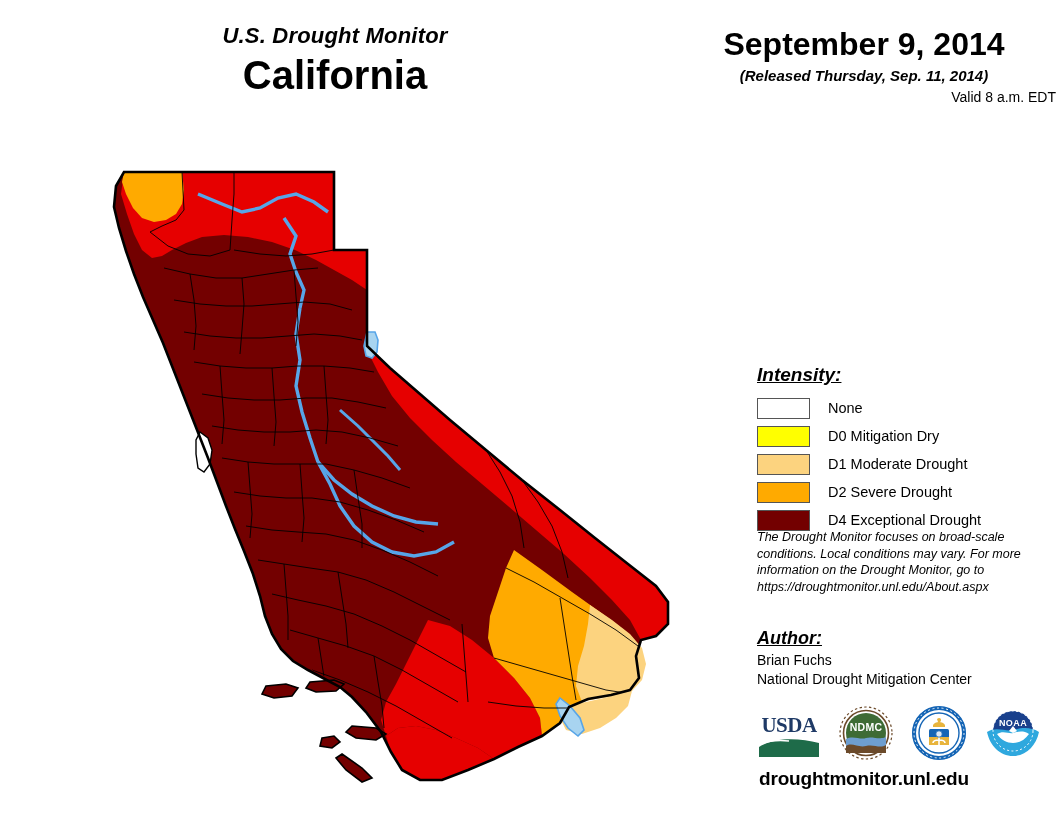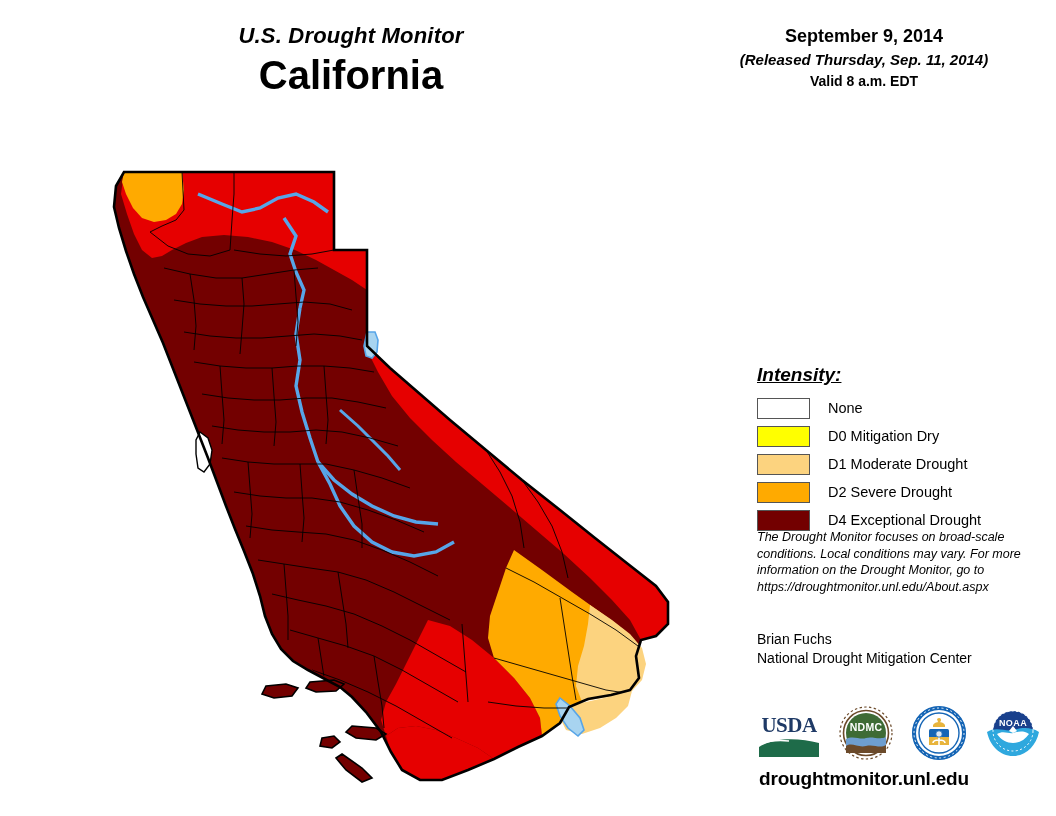--- a/index.html
+++ b/index.html
@@ -12,21 +12,21 @@
     height: 816px;
     position: relative;
     overflow: hidden;
     font-family: "Liberation Sans", sans-serif;
     color: #000000;
   }
 
   
   #header-left {
     position: absolute;
-    left: 16px;
+    left: 0;
     top: 24px;
     width: 670px;
     text-align: center;
   }
   #dm-supertitle {
     font-size: 22px;
     font-weight: bold;
     font-style: italic;
     letter-spacing: 0.2px;
     line-height: 1.1;
@@ -39,36 +39,37 @@
   }
 
   #header-right {
     position: absolute;
     left: 672px;
     top: 26px;
     width: 384px;
     text-align: center;
   }
   #dm-date {
-    font-size: 18px;
+    font-size: 32px;
     font-weight: bold;
     line-height: 1.15;
   }
   #dm-released {
     font-size: 15px;
     font-weight: bold;
     font-style: italic;
     margin-top: 4px;
     line-height: 1.15;
   }
   #dm-valid {
     font-size: 14px;
-    font-weight: bold;
+    font-weight: normal;
     margin-top: 5px;
     line-height: 1.15;
+    text-align: right;
   }
 
   
   #map-panel {
     position: absolute;
     left: 90px;
     top: 150px;
     width: 590px;
     height: 650px;
   }
@@ -349,20 +350,21 @@
   </div>
   <div class="legend-row">
     <span class="legend-swatch" style="background:#730000"></span>
     <span class="legend-label">D4 Exceptional Drought</span>
   </div>
 </div>
 
 <div id="disclaimer">The Drought Monitor focuses on broad-scale conditions. Local conditions may vary. For more information on the Drought Monitor, go to https://droughtmonitor.unl.edu/About.aspx</div>
 
 <div id="author-block">
+  <div id="author-title">Author:</div>
   <div class="author-line" id="author-name">Brian Fuchs</div>
   <div class="author-line">National Drought Mitigation Center</div>
 </div>
 
 <div id="logo-row">
 
   <svg class="logo" width="64" height="52" viewBox="0 0 64 52">
     <rect x="0" y="0" width="64" height="52" fill="#FFFFFF"></rect>
     <text x="32" y="25" text-anchor="middle" font-family="Liberation Serif, serif" font-size="21" font-weight="bold" fill="#1F3A66" letter-spacing="-0.5">USDA</text>
     <path d="M2,40 C18,30 42,31 62,36 L62,50 L2,50 Z" fill="#1E6B49"></path>

